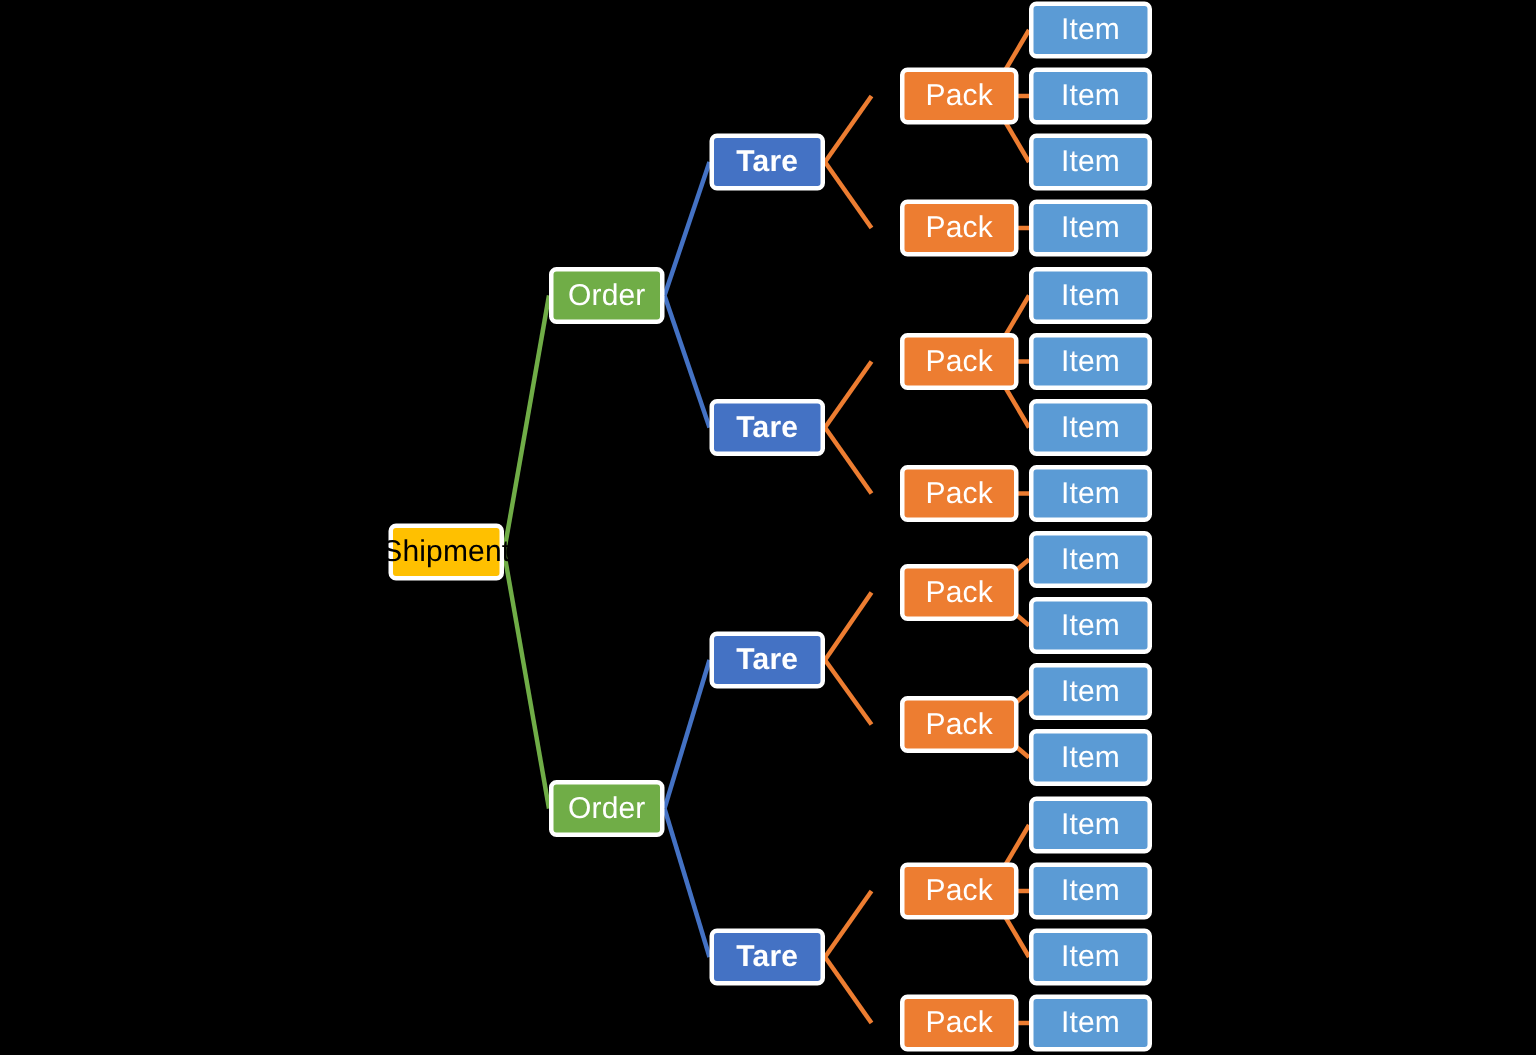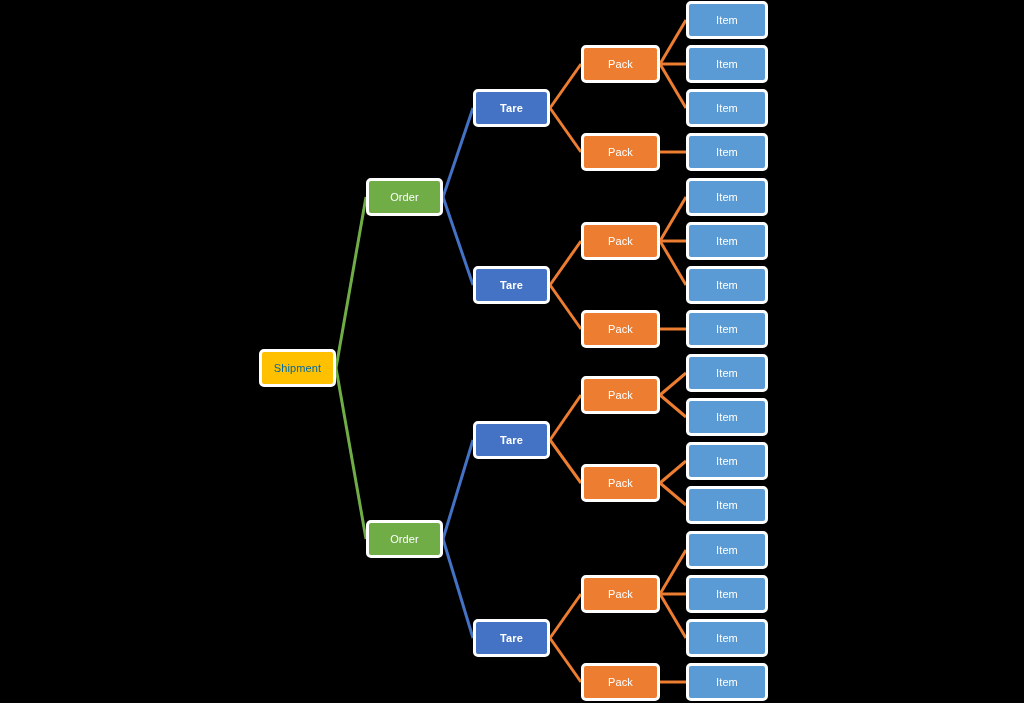--- a/index.html
+++ b/index.html
@@ -25,34 +25,34 @@
   }
   .node {
     position: absolute;
     box-sizing: border-box;
     border-radius: 5px;
     border: 3px solid #FFFFFF;
     display: flex;
     align-items: center;
     justify-content: center;
     color: #FFFFFF;
-    font-size: 11px;
+    font-size: 20px;
     line-height: 1;
     letter-spacing: 0.1px;
     white-space: nowrap;
     z-index: 5;
   }
   .node-label {
     display: block;
     pointer-events: none;
   }
   .node.shipment { background: #FFC000; }
   .node.order    { background: #70AD47; text-align: center; }
   .node.tare     { background: #4472C4; font-weight: bold; }
-  .node.pack     { background: #ED7D31; }
+  .node.pack     { background: #ED7D31; margin-left: 19px; }
   .node.item     { background: #5B9BD5; }
 </style>
 </head>
 <body>
 
 <div id="diagram-root" style="background: rgb(0, 0, 0);">
   <svg id="connector-layer" viewBox="0 0 1024 703" width="1024" height="703" xmlns="http://www.w3.org/2000/svg">
       <line x1="336" y1="368" x2="366" y2="197" stroke="#70AD47" stroke-width="3" stroke-linecap="butt"></line>
       <line x1="336" y1="368" x2="366" y2="539" stroke="#70AD47" stroke-width="3" stroke-linecap="butt"></line>
       <line x1="443" y1="197" x2="473" y2="108" stroke="#4472C4" stroke-width="3" stroke-linecap="butt"></line>
@@ -79,21 +79,21 @@
       <line x1="660" y1="395" x2="686" y2="417" stroke="#ED7D31" stroke-width="3" stroke-linecap="butt"></line>
       <line x1="660" y1="483" x2="686" y2="461" stroke="#ED7D31" stroke-width="3" stroke-linecap="butt"></line>
       <line x1="660" y1="483" x2="686" y2="505" stroke="#ED7D31" stroke-width="3" stroke-linecap="butt"></line>
       <line x1="660" y1="594" x2="686" y2="550" stroke="#ED7D31" stroke-width="3" stroke-linecap="butt"></line>
       <line x1="660" y1="594" x2="686" y2="594" stroke="#ED7D31" stroke-width="3" stroke-linecap="butt"></line>
       <line x1="660" y1="594" x2="686" y2="638" stroke="#ED7D31" stroke-width="3" stroke-linecap="butt"></line>
       <line x1="660" y1="682" x2="686" y2="682" stroke="#ED7D31" stroke-width="3" stroke-linecap="butt"></line>
     </svg>
   <div id="node-layer">
       <div class="node shipment" style="left: 259px; top: 349px; width: 77px; height: 38px; background: rgb(255, 192, 0); border-color: rgb(255, 255, 255);">
-        <span class="node-label" style="color: #0369a1;">Shipment</span>
+        <span class="node-label" style="color: #000000;">Shipment</span>
       </div>
       <div class="node order" style="left: 366px; top: 178px; width: 77px; height: 38px; background: rgb(112, 173, 71); border-color: rgb(255, 255, 255);">
         <span class="node-label" style="color: rgb(255, 255, 255);">Order</span>
       </div>
       <div class="node order" style="left: 366px; top: 520px; width: 77px; height: 38px; background: rgb(112, 173, 71); border-color: rgb(255, 255, 255);">
         <span class="node-label" style="color: rgb(255, 255, 255);">Order</span>
       </div>
       <div class="node tare" style="left: 473px; top: 89px; width: 77px; height: 38px; background: rgb(68, 114, 196); border-color: rgb(255, 255, 255);">
         <span class="node-label" style="color: rgb(255, 255, 255);">Tare</span>
       </div>

